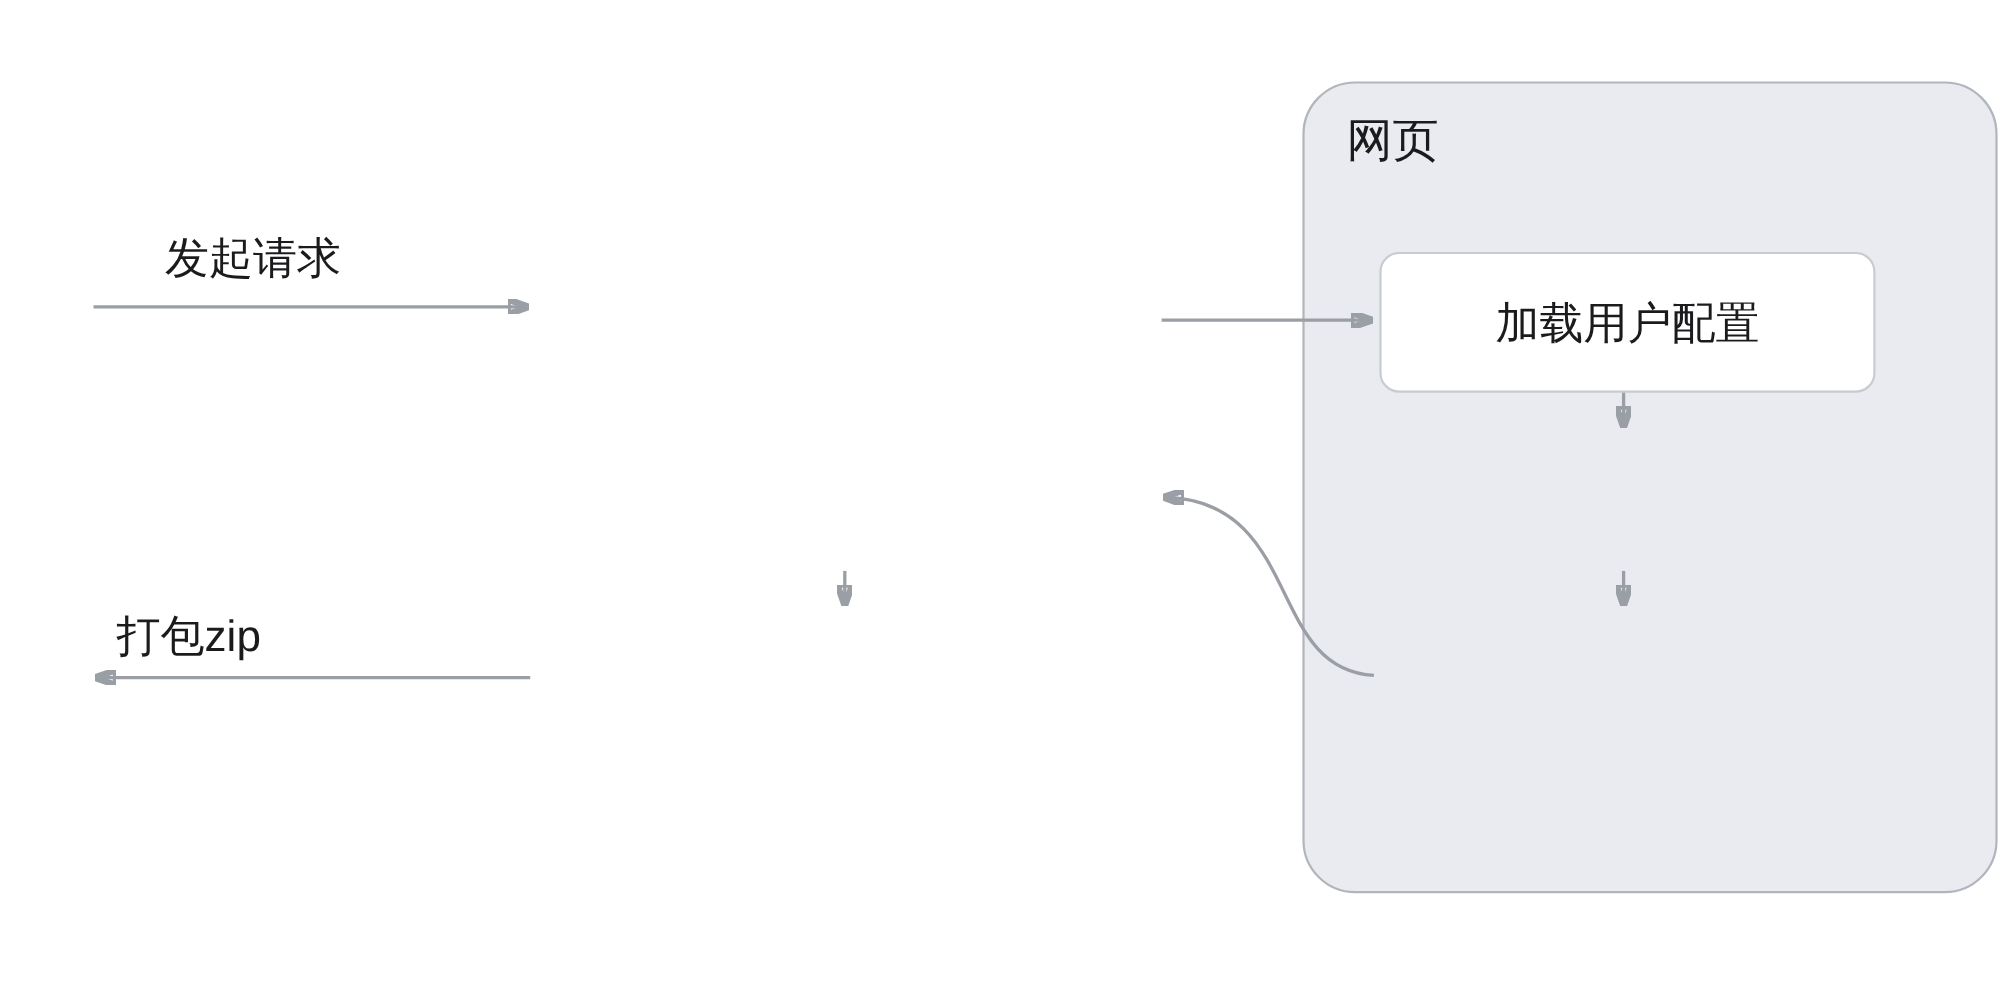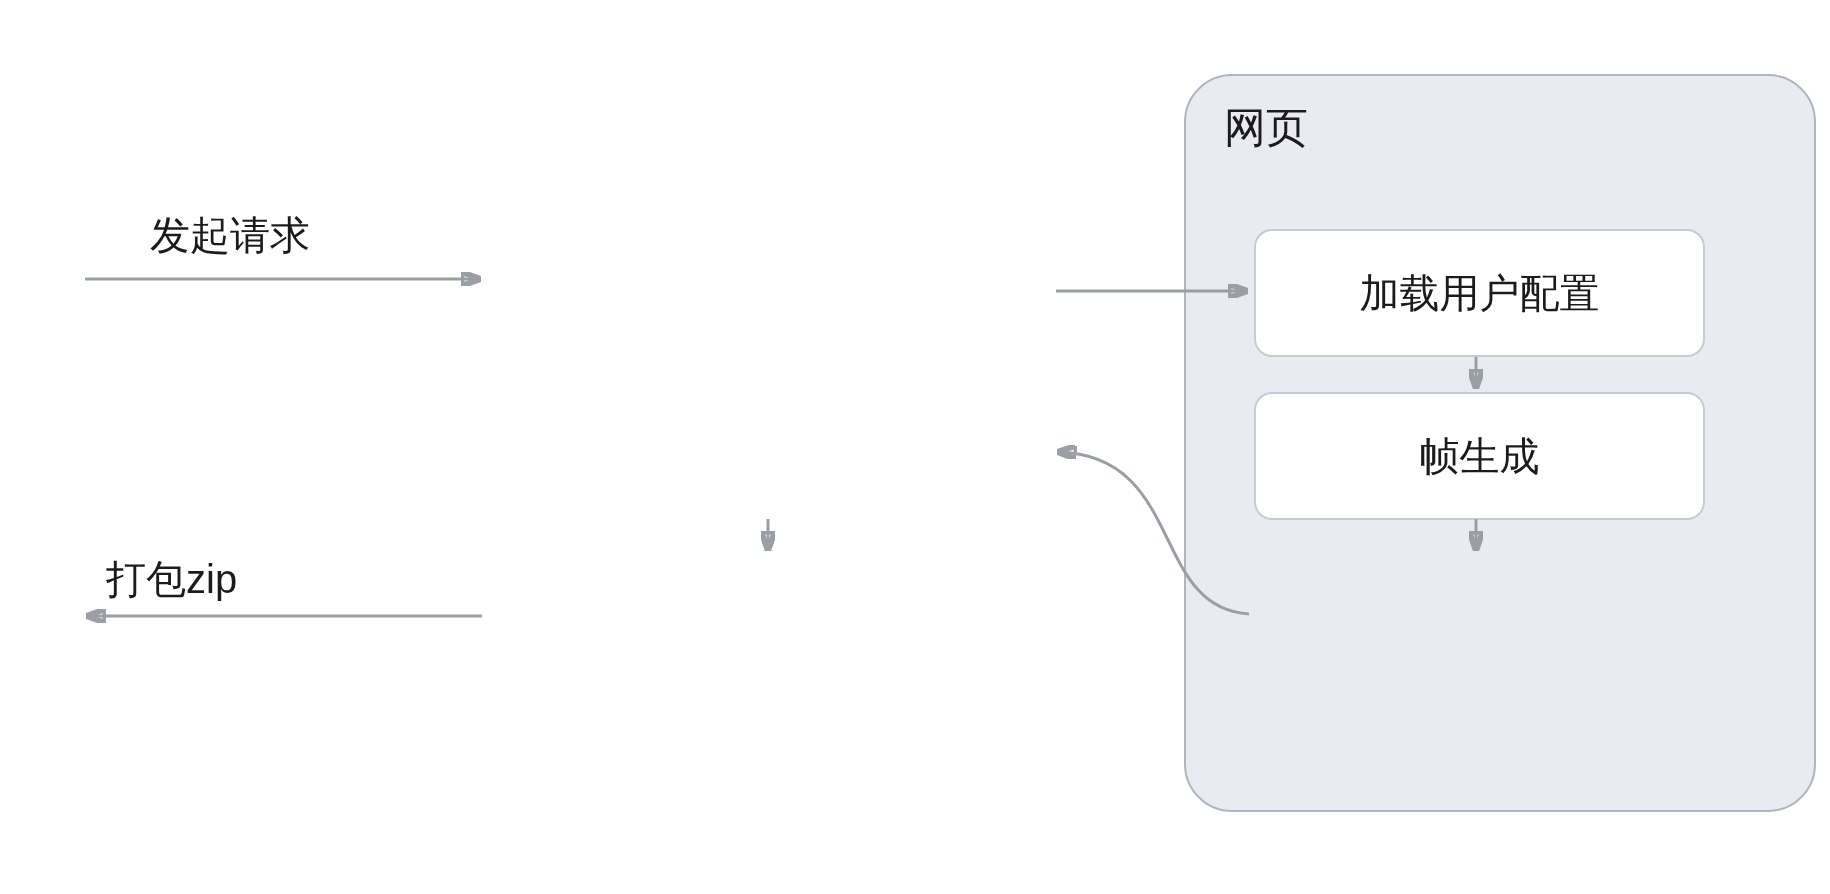--- a/index.html
+++ b/index.html
@@ -82,21 +82,20 @@
 </style>
 </head>
 <body>
 
 <div class="canvas">
 
 
   <div class="container web">
     <div class="container-title">网页</div>
     <div class="flow-box row-1">加载用户配置</div>
-    <div class="flow-box row-2">帧生成</div>
   </div>
 
   <div class="edge-label" id="label-request">发起请求</div>
   <div class="edge-label" id="label-return">打包zip</div>
 
   <svg class="connectors" viewBox="0 0 1830 894" xmlns="http://www.w3.org/2000/svg" aria-hidden="true">
     <defs>
       <marker id="arrowhead" viewBox="0 0 10 7" refX="9.5" refY="3.5" markerWidth="6.5" markerHeight="4.6" orient="auto">
         <path d="M0,0 L10,3.5 L0,7 Z" fill="#9a9ea5" stroke="none"></path>
       </marker>

